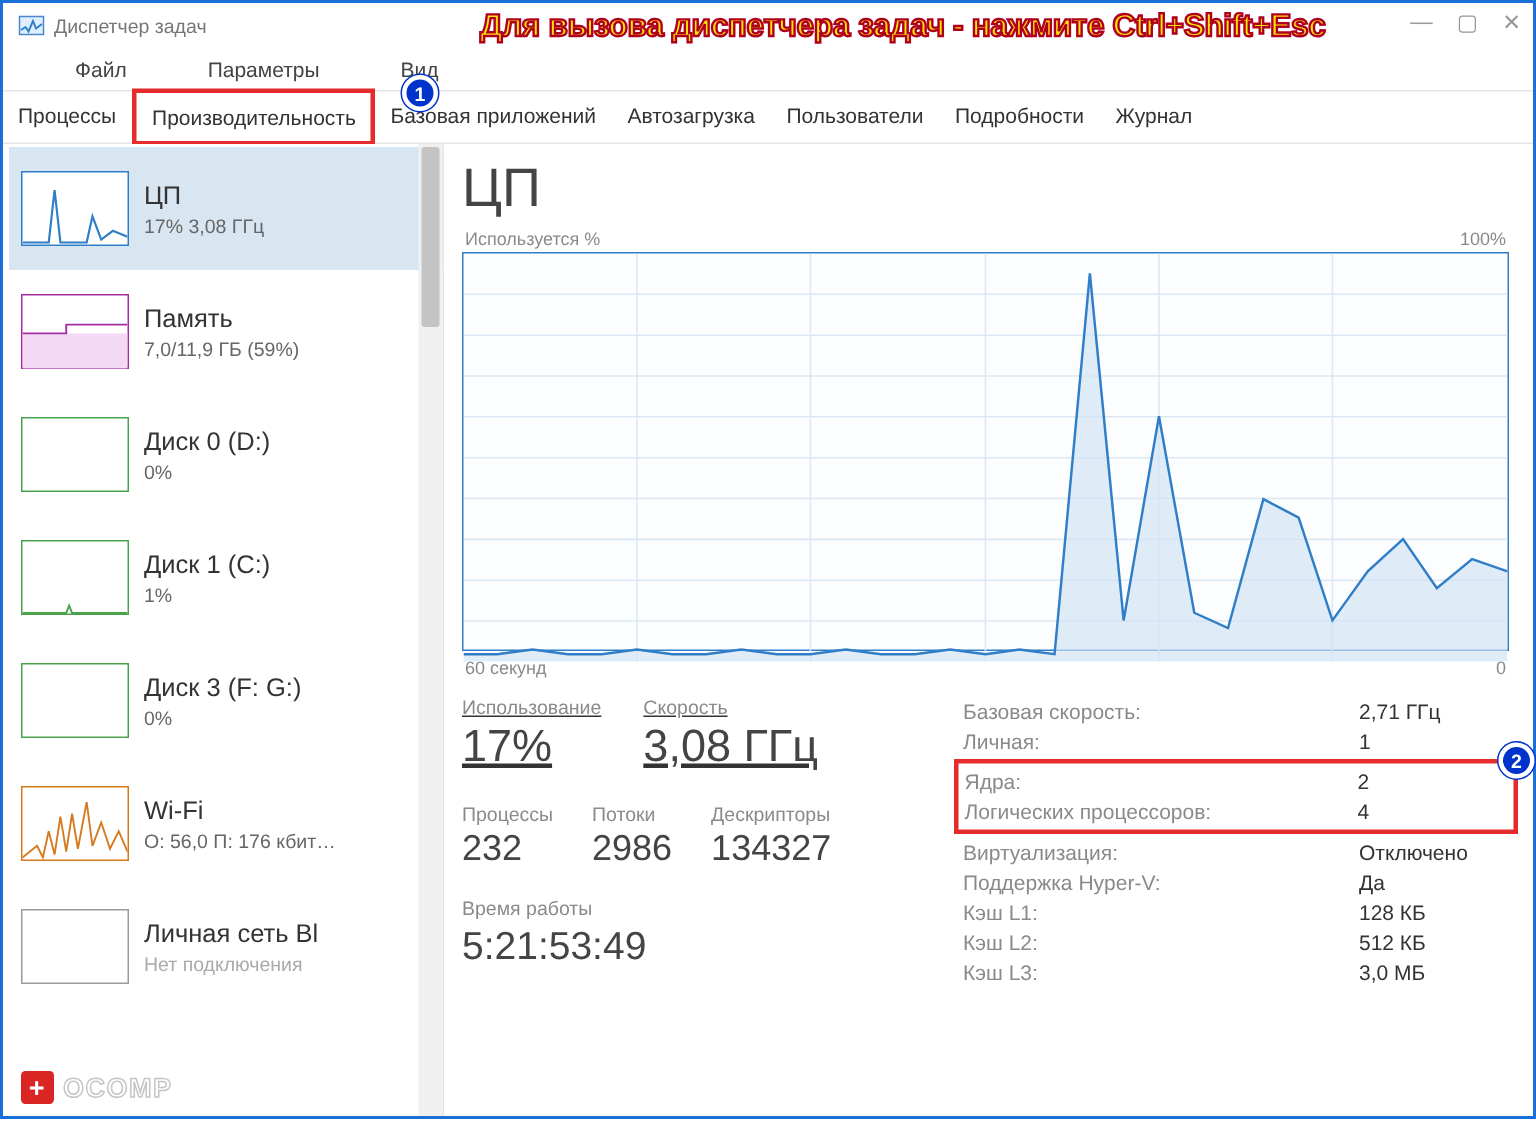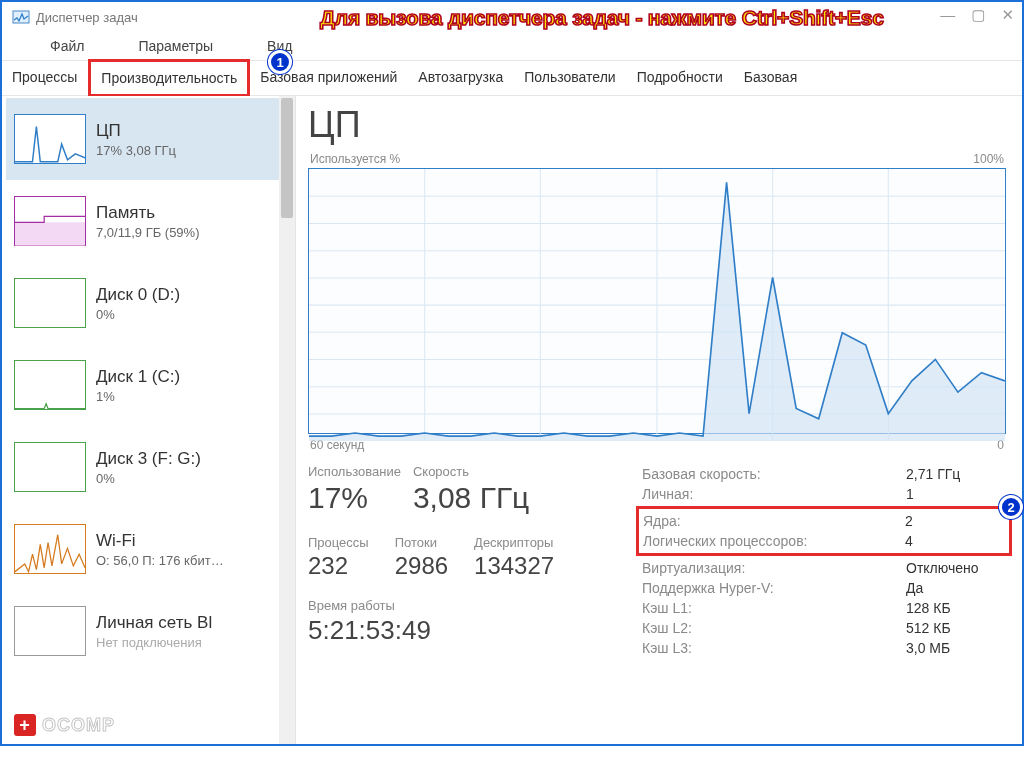--- a/index.html
+++ b/index.html
@@ -46,21 +46,21 @@
 .hdr .big { font-size: 36px; font-weight: 400; color: #444; }
 .hdr .cpuname { font-size: 18px; color: #444; }
 
 .chart-lbls { display: flex; justify-content: space-between; font-size: 12px; color: #8a8a8a; margin-top: 6px; padding: 0 2px; align-items: flex-end; }
 .chart-box { border: 1px solid #2f7ec7; height: 266px; margin-top: 2px; position: relative; background: #fbfdff; }
 .chart-box svg { position: absolute; inset: 0; }
 .chart-bottom { display: flex; justify-content: space-between; font-size: 12px; color: #8a8a8a; margin-top: 4px; padding: 0 2px; }
 
 .stats { display: flex; margin-top: 12px; gap: 34px; }
 .left-stats { flex: 0 0 300px; }
-.stat-row { display: flex; gap: 12px; }
+.stat-row { display: flex; gap: 28px; text-decoration: underline; }
 .stat-block .lbl { font-size: 13px; color: #8a8a8a; }
 .stat-block .val { font-size: 30px; color: #444; margin-top: 2px; }
 .stat-row2 { display: flex; gap: 26px; margin-top: 20px; }
 .stat-row2 .stat-block .val { font-size: 24px; }
 .uptime-block { margin-top: 18px; }
 .uptime-block .val { font-size: 26px; color: #444; margin-top: 2px;}
 
 .right-stats { flex: 1; font-size: 14px; color: #555; }
 .kv { display: flex; justify-content: space-between; padding: 2px 0; }
 .kv .k { color: #8a8a8a; }
@@ -97,21 +97,21 @@
     <span>Вид</span>
   </div>
 
   <div class="tabs">
     <div class="tab">Процессы</div>
     <div class="tab active-hl">Производительность</div>
     <div class="tab">Базовая приложений</div>
     <div class="tab">Автозагрузка</div>
     <div class="tab">Пользователи</div>
     <div class="tab">Подробности</div>
-    <div class="tab">Базовая</div>
+    <div class="tab">Журнал</div>
   </div>
   <div class="bubble" style="left:266px; top:48px;">1</div>
 
   <div class="content">
     <div class="sidebar">
       <div class="side-list">
 
         <div class="side-item selected">
           <div class="thumb-g cpu-border">
             <svg viewBox="0 0 72 50">

